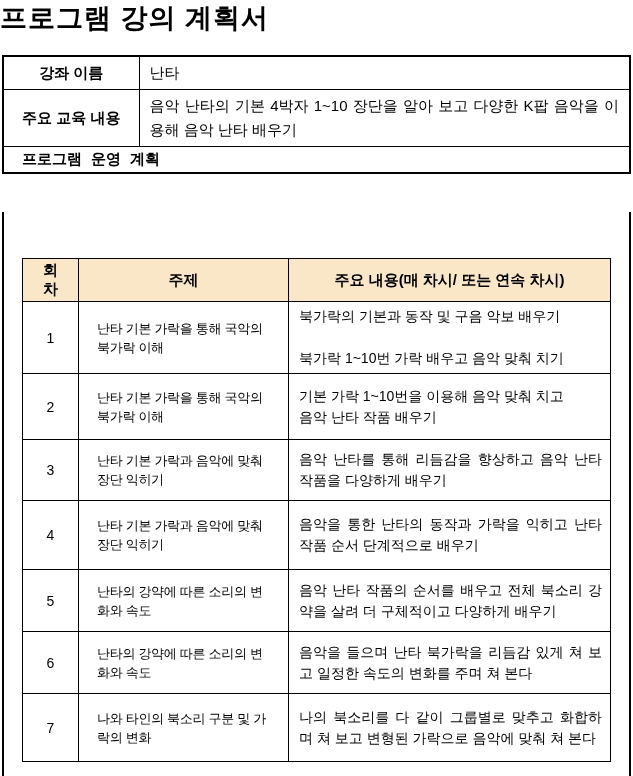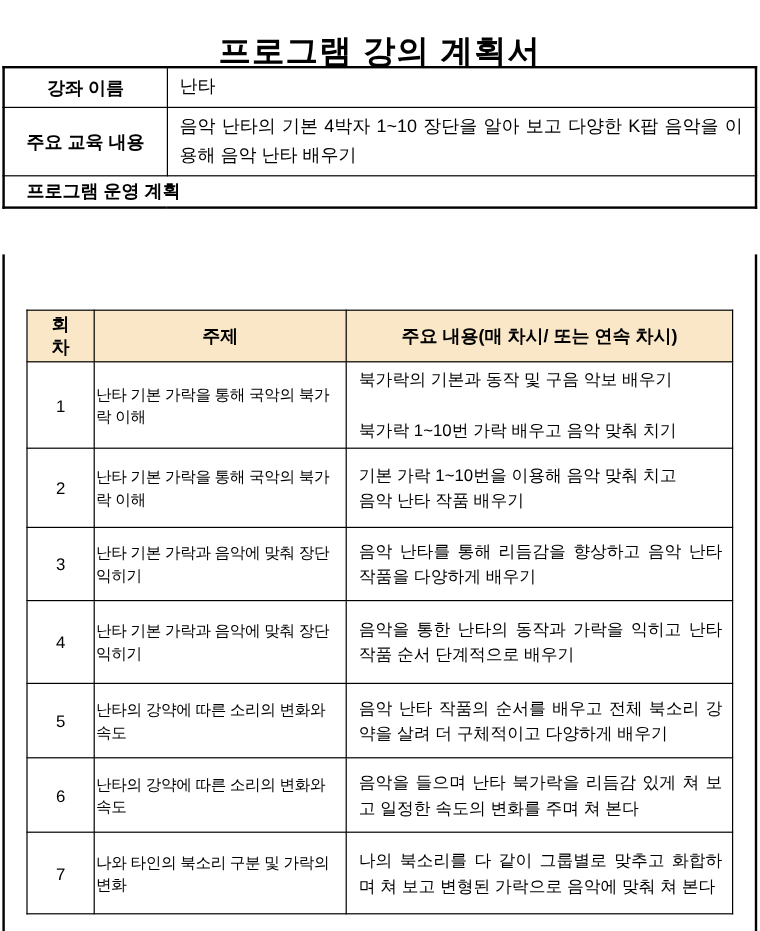--- a/index.html
+++ b/index.html
@@ -13,24 +13,24 @@
   body { font-family: "Liberation Sans", sans-serif; color: var(--text-color); }
   .page {
     position: relative;
     width: 633px;
     height: 776px;
     background: var(--page-bg);
     overflow: hidden;
   }
   .doc-title {
     position: absolute;
-    top: 25px;
+    top: 0;
     left: 0;
     width: 100%;
-    text-align: center;
+    text-align: left;
     font-size: 27px;
     font-weight: 700;
     letter-spacing: 1px;
   }
   
   table { border-collapse: collapse; table-layout: fixed; }
   .info-table {
     position: absolute;
     top: 55px;
     left: 2px;
@@ -54,20 +54,21 @@
     line-height: 24px;
   }
   .info-table tr:nth-child(1) th, .info-table tr:nth-child(1) td { height: 28px; }
   .info-table tr:nth-child(2) th, .info-table tr:nth-child(2) td { height: 50px; }
   .info-table tr:nth-child(3) th, .info-table tr:nth-child(3) td { height: 46px; }
   .info-table tr.section-row td {
     height: 26px;
     font-weight: 700;
     text-align: left;
     padding: 2px 4px 2px 18px;
+    font-family: Liberation Mono, monospace;
   }
   
   .plan-box {
     position: absolute;
     top: 212px;
     left: 2px;
     width: 629px;
     height: 564px;
     border-left: 2px solid var(--border-color);
     border-right: 2px solid var(--border-color);
@@ -109,21 +110,21 @@
   .col-no { width: 56px; }
   .col-topic { width: 210px; }
   .col-content { width: 322px; }
   .sched-table td.no {
     text-align: center;
     font-size: 14px;
   }
   .sched-table td.topic {
     font-size: 13px;
     letter-spacing: -0.3px;
-    padding: 2px 1px;
+    padding: 2px 18px;
     line-height: 19px;
   }
   .sched-table td.content {
     font-size: 14px;
     padding: 4px 8px 4px 10px;
     text-align: justify;
   }
   .para { line-height: 21px; min-height: 21px; }
   .sched-table tbody tr:nth-child(1) td { height: 66px; }
   .sched-table tbody tr:nth-child(2) td { height: 66px; }

